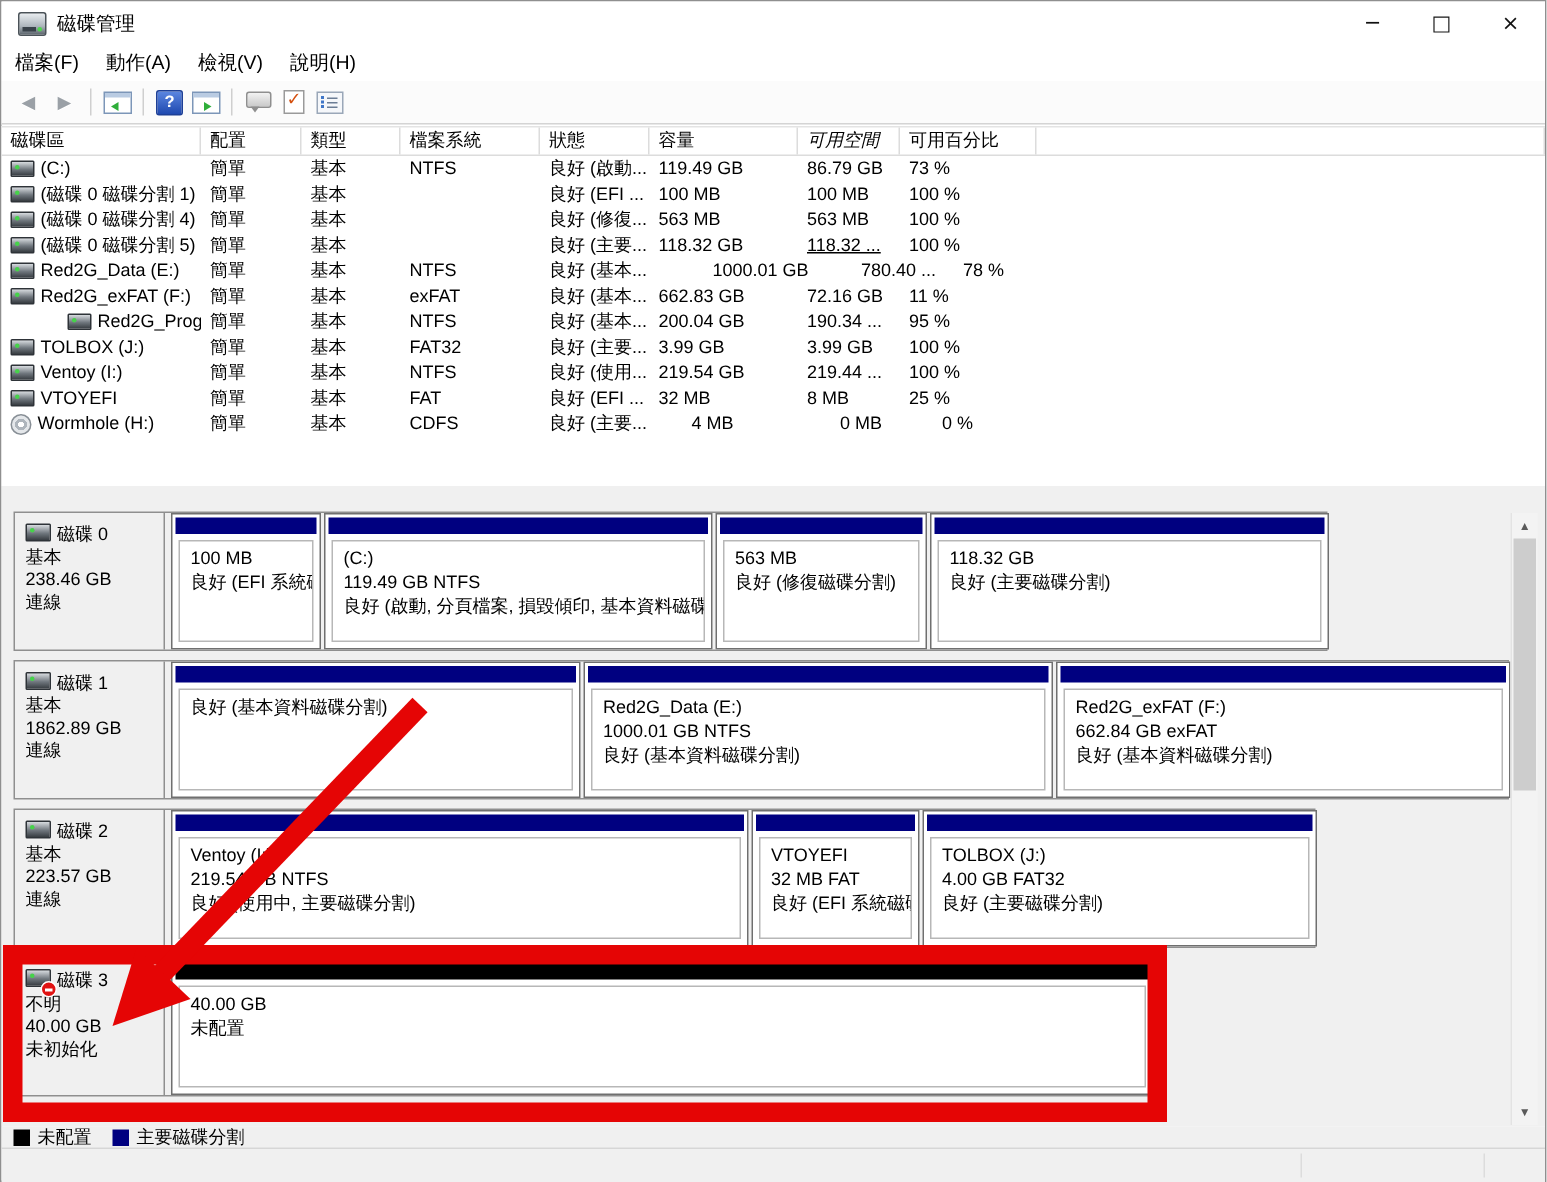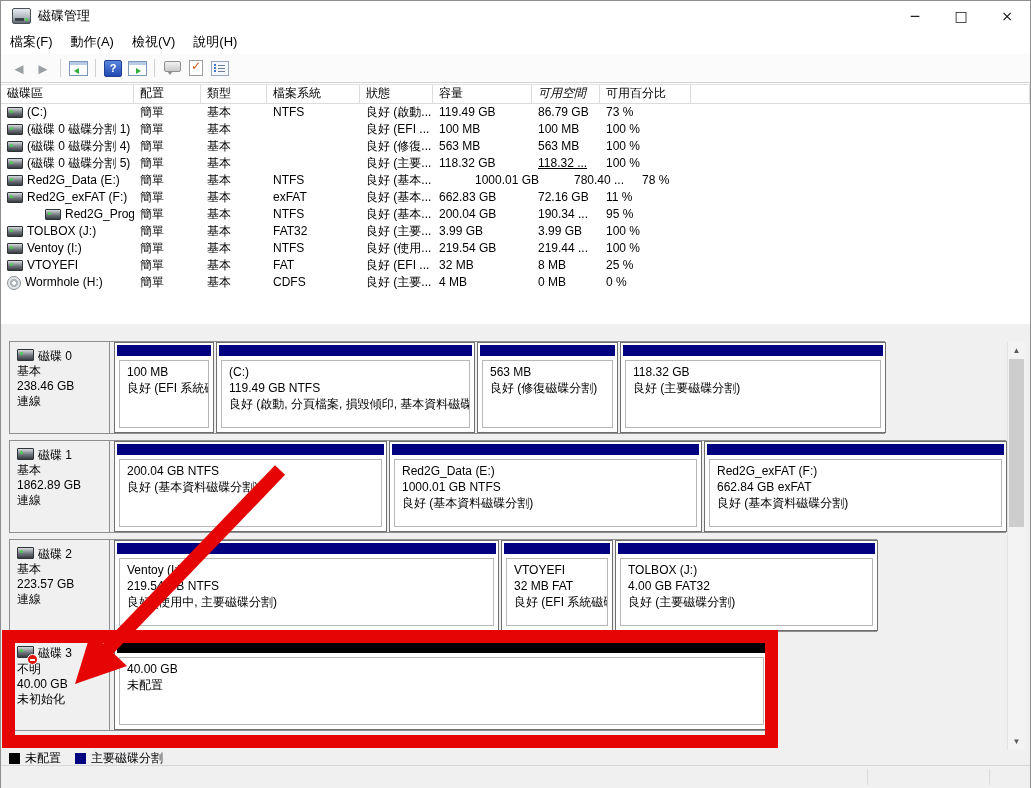--- a/index.html
+++ b/index.html
@@ -296,21 +296,21 @@
           <div class="vl-cell" style="width: 133px;">
             <span class="vol-name">
               <span class="icon-disc"></span>
               <span>Wormhole (H:)</span>
             </span>
           </div>
           <div class="vl-cell" style="width: 67px;">簡單</div>
           <div class="vl-cell" style="width: 66px;">基本</div>
           <div class="vl-cell" style="width: 93px;">CDFS</div>
           <div class="vl-cell" style="width: 73px;">良好 (主要...</div>
-          <div class="vl-cell" style="width: 99px;">4 MB</div>
+          <div class="vl-cell" style="width: 99px; margin-left: 22px;">4 MB</div>
           <div class="vl-cell" style="width: 68px;">0 MB</div>
           <div class="vl-cell" style="width: 91px;">0 %</div>
         </div>
       </div>
   </div>
 
   <div class="disk-panel">
       <div class="disk-row" style="top: 17px; width: 876px;">
         <div class="disk-label">
           <div class="dname">
@@ -363,21 +363,20 @@
             <span>磁碟 1</span>
           </div>
           <div>基本</div>
           <div>1862.89 GB</div>
           <div>連線</div>
         </div>
         <div class="part-strip">
           <div class="part" style="width: 273px;">
             <div class="part-header" style="background: rgb(0, 0, 128);"></div>
             <div class="part-body">
-              <div class="part-line">200.04 GB NTFS</div>
               <div class="part-line">良好 (基本資料磁碟分割)</div>
             </div>
           </div>
           <div class="part" style="width: 313px;">
             <div class="part-header" style="background: rgb(0, 0, 128);"></div>
             <div class="part-body">
               <div class="part-line">Red2G_Data  (E:)</div>
               <div class="part-line">1000.01 GB NTFS</div>
               <div class="part-line">良好 (基本資料磁碟分割)</div>
             </div>

